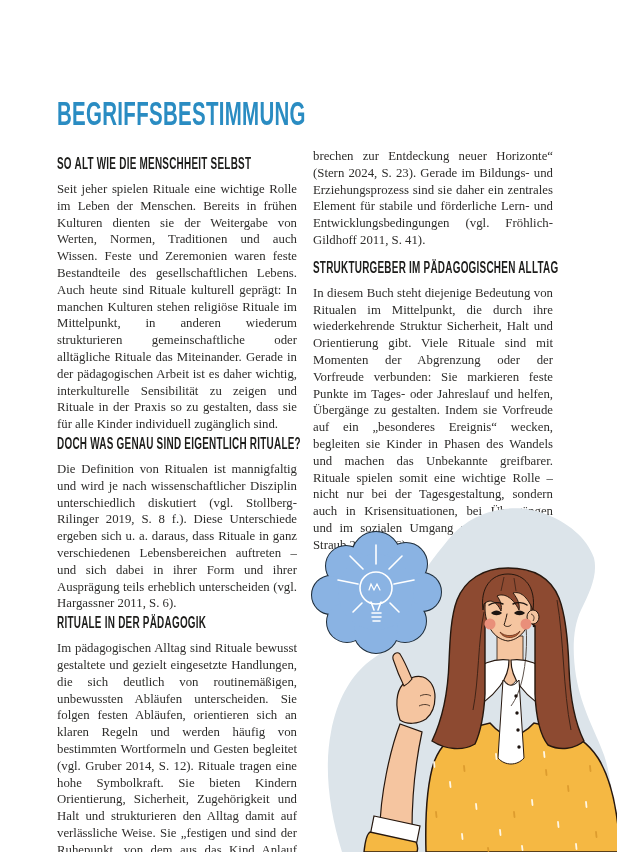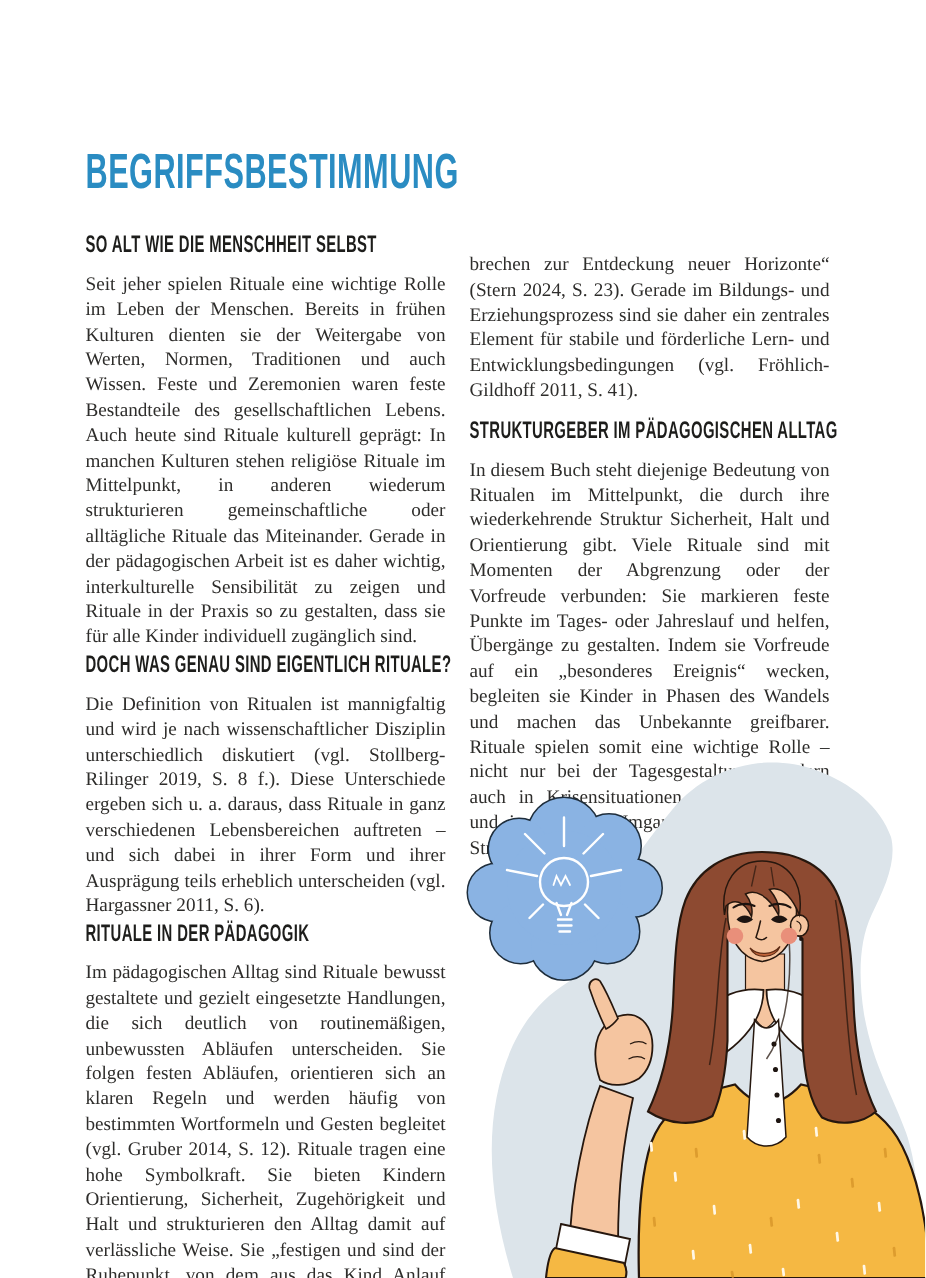--- a/index.html
+++ b/index.html
@@ -5,21 +5,21 @@
   html,body{margin:0;padding:0;background:#fff;}
   .page{position:relative;width:617px;height:852px;background:#ffffff;overflow:hidden;
         font-family:"Liberation Serif",serif;}
   .main-title{position:absolute;left:57px;top:97px;margin:0;
         font-family:"Liberation Sans",sans-serif;font-weight:700;font-size:33px;line-height:1;
         color:#2a8cc2;letter-spacing:.5px;white-space:nowrap;
         transform:scaleX(.62);transform-origin:left top;}
   .col{position:absolute;width:240px;font-size:12.8px;line-height:16.8px;color:#2e2d2b;
         text-align:justify;hyphens:auto;-webkit-hyphens:auto;}
   .col-left{left:57px;top:157px;}
-  .col-right{left:313px;top:168px;}
+  .col-right{left:313px;top:148px;}
   .col h2{margin:0 0 11px;font-family:"Liberation Sans",sans-serif;font-weight:700;
         font-size:16px;line-height:13px;color:#1d1d1b;letter-spacing:.4px;white-space:nowrap;
         transform:scaleX(.62);transform-origin:left center;}
   .col p{margin:0 0 4px;}
   .col-right p + h2{margin-top:12px;}
   .illustration{position:absolute;left:300px;top:500px;width:317px;height:352px;}
 </style>
 </head>
 <body>
 

